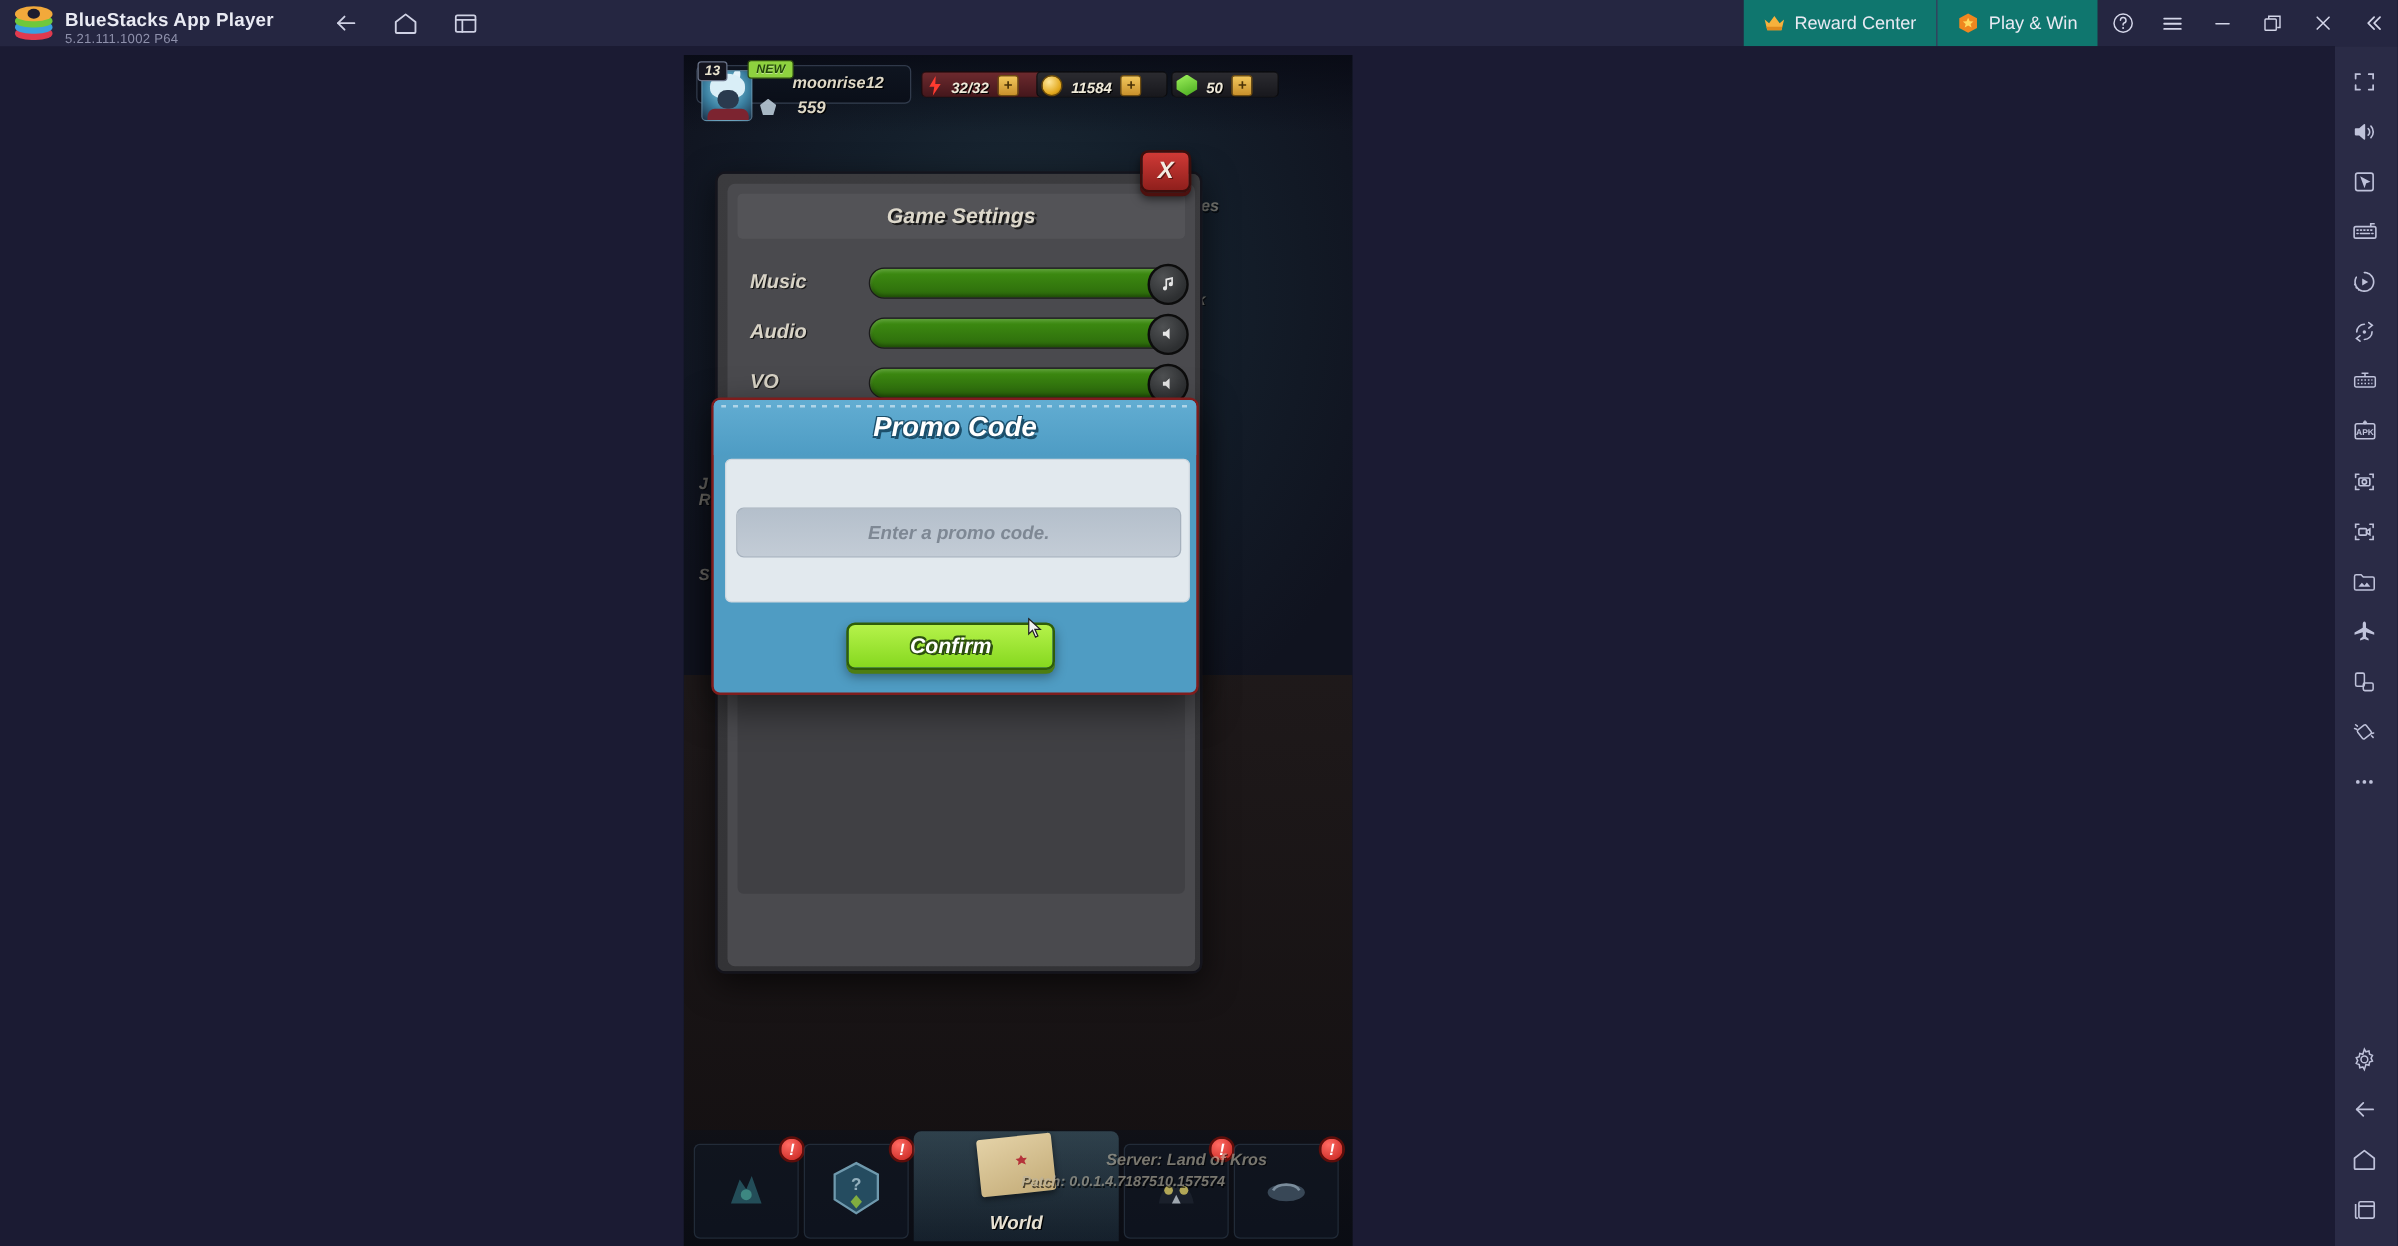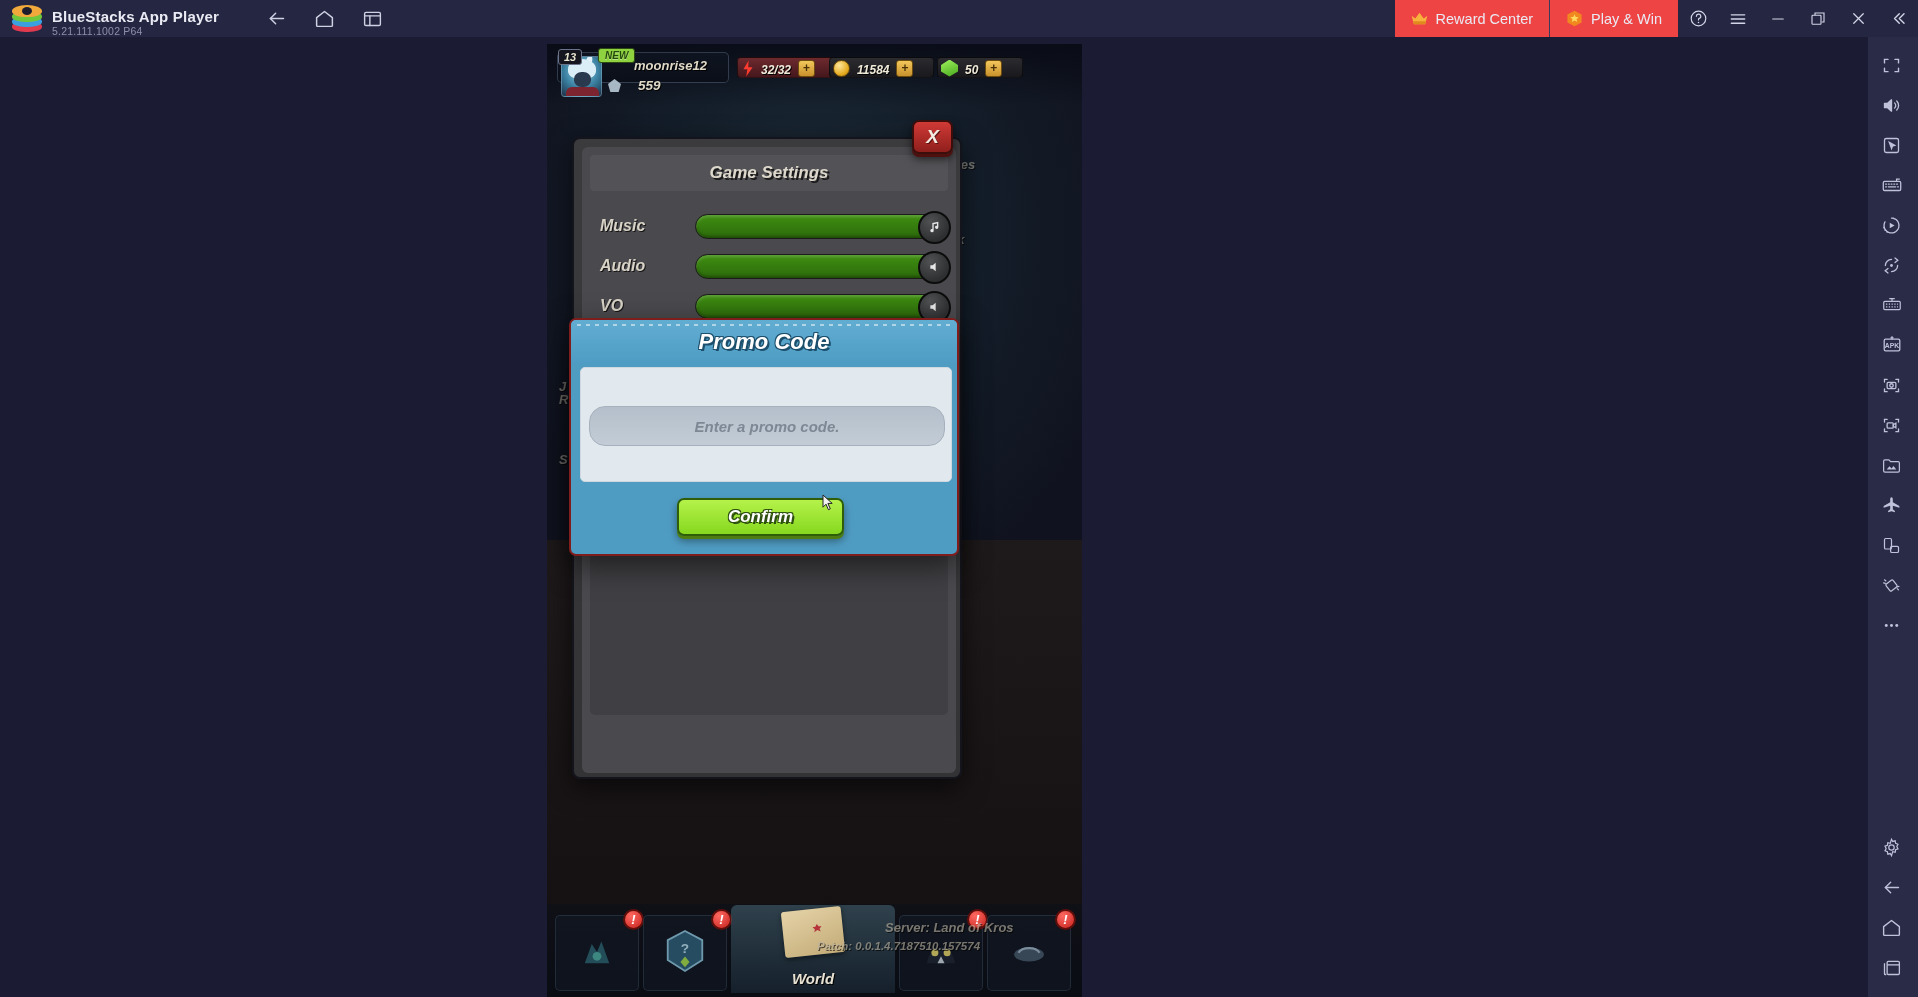--- a/index.html
+++ b/index.html
@@ -36,21 +36,21 @@
   .tb-icon {
     width: 34px; height: 30px; display:flex; align-items:center; justify-content:center;
     cursor:pointer; color:#cfd1e4;
   }
   .tb-icon svg { display:block; }
 
   #tb-spacer { flex: 1 1 auto; }
 
   .tb-pill {
     height: 37px; display:flex; align-items:center; gap:8px;
-    padding: 0 16px; cursor:pointer; background:#ef4444; color:#e9eaf3; font-size:14.5px;
+    padding: 0 16px; cursor:pointer; background:#0f766e; color:#e9eaf3; font-size:14.5px;
   }
   .tb-pill + .tb-pill { border-left: 1px solid #3a3b5c; }
   .crown {
     width:17px; height:13px; position:relative; flex:0 0 auto;
   }
   .crown svg { display:block; }
   .hexstar { width:17px;height:17px;flex:0 0 auto; }
 
   .tb-win {
     width: 40px; height:37px; display:flex;align-items:center;justify-content:center;
@@ -250,21 +250,21 @@
     color:#ffffff; font-size:22px; font-style:italic; font-weight:700;
     text-shadow: 2px 2px 0 #1c4f6b, -1px -1px 0 #1c4f6b, 1px -1px 0 #1c4f6b, -1px 1px 0 #1c4f6b;
   }
   #promo-body {
     position:absolute; left:9px; top:47px; width:372px; height:115px;
     background:#e2e9ee; border-radius:5px; border:1px solid #cfd8e0;
   }
   #promo-input {
     position:absolute; left:8px; top:38px; width:356px; height:40px;
     background:linear-gradient(180deg,#b4bfcb,#c3ccd6);
-    border:1px solid #a6b1bd; border-radius:16px;
+    border:1px solid #a6b1bd; border-radius:6px;
     display:flex; align-items:center; justify-content:center;
     cursor:text;
   }
   #promo-placeholder {
     color:#7e8894; font-size:15px; font-style:italic; font-weight:700;
   }
   #confirm-btn {
     position:absolute; left:106px; top:178px; width:167px; height:38px;
     background:linear-gradient(180deg,#b5f24a,#86d81f);
     border:2px solid #2f5d08; border-radius:7px;

